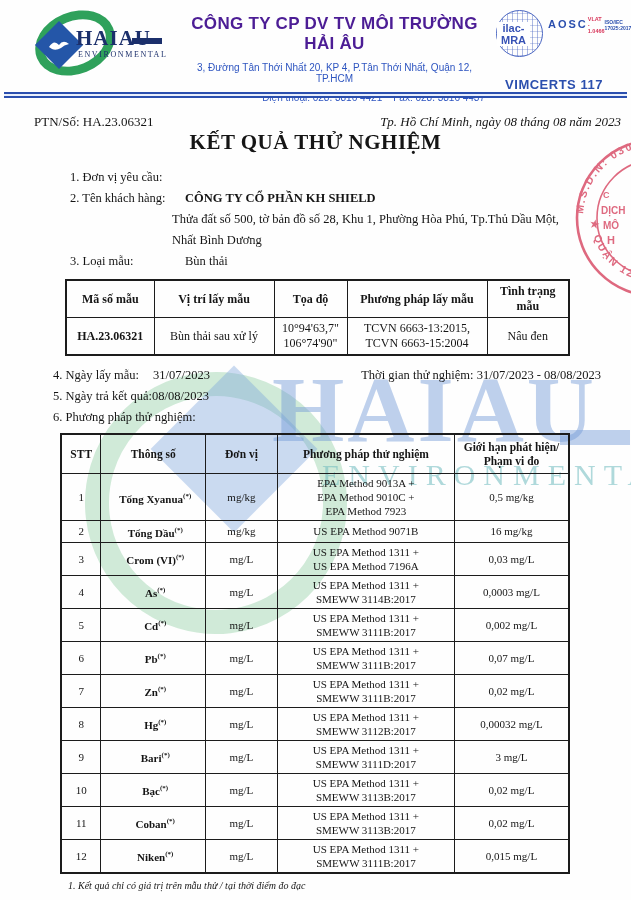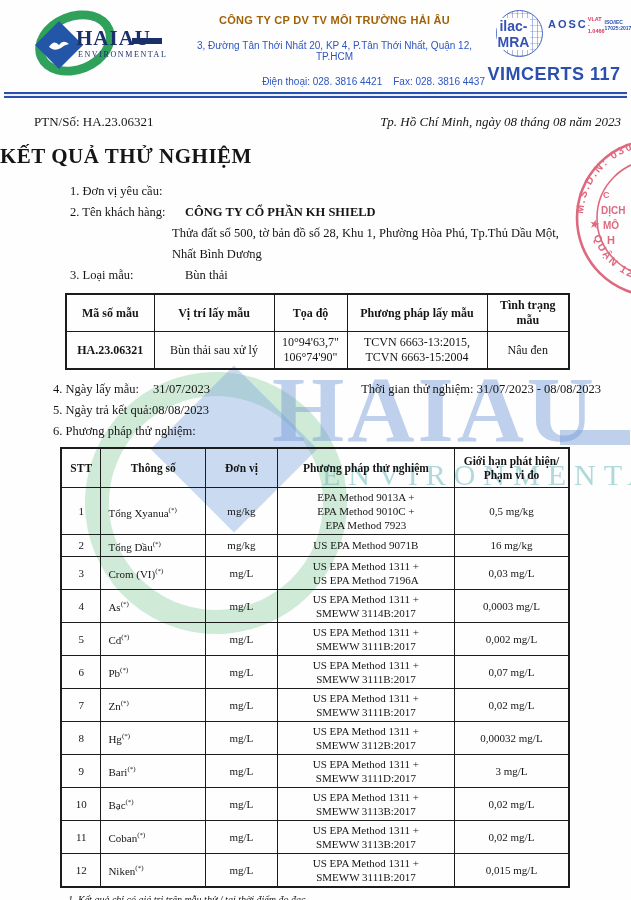--- a/index.html
+++ b/index.html
@@ -31,44 +31,44 @@
     border:9px solid #2fa15b; border-radius:50%; transform:rotate(-22deg); }
   .logo-diamond { position:absolute; left:30px; top:20px; width:34px; height:34px;
     background:#2456a8; transform:rotate(45deg); display:flex; align-items:center; justify-content:center; }
   .logo-bird { transform:rotate(-45deg); }
   .logo-haiau { position:absolute; left:64px; top:18px; font-family:"Liberation Serif",serif;
     font-weight:bold; font-size:21px; color:#1b2f6b; letter-spacing:1px; }
   .logo-dash { position:absolute; left:120px; top:30px; width:30px; height:6px; background:#1b2f6b; }
   .logo-env { position:absolute; left:66px; top:42px; font-size:8px; letter-spacing:1.6px;
     color:#1b2f6b; font-family:"Liberation Serif",serif; }
   .co-block { flex:1; text-align:center; padding-top:6px; }
-  .co-name { font-size:11px; font-weight:bold; color:#a16207; letter-spacing:.3px; }
-  .co-line { font-size:10px; color:#2e55c0; margin-top:14px; }
+  .co-name { font-size:17px; font-weight:bold; color:#4c1d95; letter-spacing:.3px; }
+  .co-line { font-size:10px; color:#2e55c0; margin-top:8px; }
   .phone-row { display:flex; justify-content:flex-end; gap:11px; }
   .certs { width:138px; flex:none; display:flex; flex-direction:column; align-items:center; padding-top:2px; }
   .certs-row { display:flex; align-items:flex-start; gap:5px; }
   .ilac-circle { width:47px; height:47px; border:1.5px solid #4a66c2; border-radius:50%; position:relative;
     background:
       repeating-linear-gradient(90deg, rgba(74,102,194,.45) 0 1px, transparent 1px 5px),
       repeating-linear-gradient(0deg, rgba(74,102,194,.30) 0 1px, transparent 1px 6px); }
   .ilac-label { position:absolute; left:0; right:12px; top:50%; transform:translateY(-50%);
-    background:#fff; font-size:14px; font-weight:bold; color:#3752b5; text-align:center; }
+    background:#fff; font-size:11px; font-weight:bold; color:#3752b5; text-align:center; }
   .aosc { display:flex; align-items:center; width:64px; }
   .aosc-name { font-size:11px; font-weight:bold; color:#2b4fae; letter-spacing:2px; margin-top:-2px; }
   .aosc-vlat { font-size:5.5px; font-weight:bold; color:#d8365a; }
   .aosc-iso { font-size:5px; font-weight:bold; color:#2b4fae; }
-  .vimcerts { font-size:18px; font-weight:bold; color:#2b4fae; letter-spacing:.5px; margin-top:7px; }
+  .vimcerts { font-size:13px; font-weight:bold; color:#2b4fae; letter-spacing:.5px; margin-top:20px; }
 
   .divider { margin:2px 4px 0 4px; height:6px;
     border-top:2.5px solid #2b4fae; border-bottom:2px solid #2b4fae; background:#e9effb; }
 
   
   .meta-row { display:flex; justify-content:space-between; padding:16px 10px 0 34px; font-size:13px; }
   .city-date { font-style:italic; }
-  .doc-title { text-align:left; font-size:21px; font-weight:bold; letter-spacing:.5px; margin-top:14px; }
+  .doc-title { text-align:center; font-size:21px; font-weight:bold; letter-spacing:.5px; }
 
   
   .stamp { position:absolute; left:573px; top:136px; width:164px; height:164px; z-index:2; opacity:.85; }
 
   
   .info { margin:12px 30px 0 70px; font-size:12.5px; }
   .info-line { display:flex; line-height:21px;align-items:center; }
   .info-label { width:115px; flex:none; }
   .info-value-b { font-weight:bold; }
   .addr-line { margin-left:102px; line-height:21px; }
@@ -83,21 +83,21 @@
   .code-cell { font-weight:bold; }
 
   .mid-items { margin:9px 30px 0 53px; font-size:12.5px; }
   .mid-row { display:flex; line-height:21px; }
   .gap10 { display:inline-block; width:14px; }
   .right-group { margin-left:auto; }
 
   .main-table { margin:5px 0 0 60px; width:510px; font-size:11px; line-height:14px; border:2px solid #1c1c1c; }
   .main-table th, .main-table td { border:1px solid #1c1c1c; text-align:center; padding:2px 3px; }
   .main-table th { font-size:11.5px; padding:5px 3px; white-space:pre-line; }
-  .main-table td.param { text-align:left; padding-left:7px; }
+  .main-table td.param { text-align:center; padding-left:7px;font-weight:bold; }
   .main-table col.c-stt { width:40px; } .main-table col.c-param { width:105px; }
   .main-table col.c-unit { width:72px; } .main-table col.c-method { width:178px; }
   .main-table col.c-limit { width:115px; }
   .main-table sup { font-size:7px; }
 
   
   .footnotes { margin:5px 20px 0 68px; font-size:10px; font-style:italic; line-height:14.5px; }
 </style>
 </head>
 <body>

